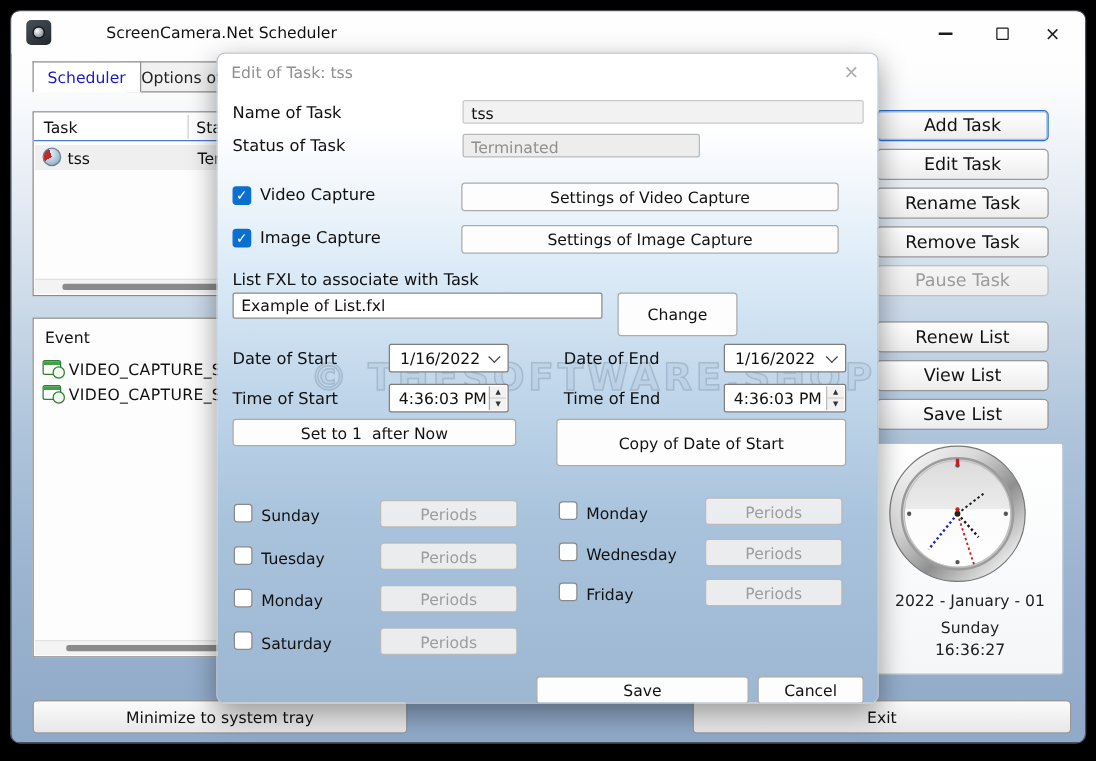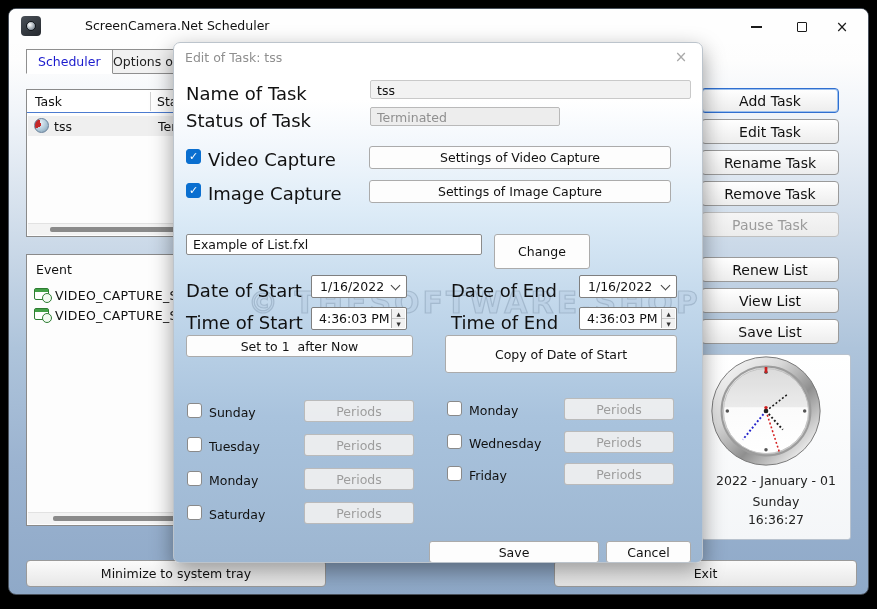--- a/index.html
+++ b/index.html
@@ -76,21 +76,21 @@
              display:flex; align-items:center; justify-content:center; }
 
   
   #dialog { position:absolute; left:173px; top:42px; width:530px; height:521px;
             border-radius:7px; border:1px solid #bcc4cc; box-shadow:0 8px 22px rgba(0,0,0,0.40);
             background:linear-gradient(180deg,#ffffff 0%,#ffffff 11%,#f2f7fc 20%,#dcebf7 33%,
                        #c0d6ea 52%,#a9c3dd 72%,#9db6d1 100%); overflow:hidden; }
   .dtitle { position:absolute; left:11px; top:7px; font-size:12.5px; color:#8f8f8f; }
   .dclose { position:absolute; right:10px; top:4px; width:22px; height:20px; display:flex;
             align-items:center; justify-content:center; font-size:15px; color:#a9a9a9; }
-  .dlabel { position:absolute; font-size:18px; color:#111; white-space:nowrap; }
+  .dlabel { position:absolute; font-size:13px; color:#111; white-space:nowrap; }
   .dinput { position:absolute; background:#f2f2f2; border:1px solid #c9c9c9; border-radius:2px;
             font-size:12.5px; color:#111; padding:2px 6px 0 6px; }
   .dinput.disabled { color:#8f8f8f; background:#ededed; border-color:#b9b9b9; }
   .dinput.white { background:#ffffff; border-color:#8b8b8b; }
   .btn { position:absolute; background:#fdfdfd; border:1px solid #ababab; border-radius:3px;
          font-size:12.5px; color:#111; display:flex; align-items:center; justify-content:center;
          white-space:pre; }
   .btn.disabled { background:rgba(240,240,240,0.92); border-color:rgba(178,178,178,0.85); color:#9d9d9d; }
   .cb { position:absolute; width:15px; height:15px; background:#ffffff; border:1px solid #8a8a8a;
         border-radius:3px; display:flex; align-items:center; justify-content:center; }
@@ -244,20 +244,21 @@
     </div>
     <div class="dlabel" style="left:34px; top:106px;">Video Capture</div>
     <div class="btn" style="left:195px; top:103px; width:302px; height:23px;">Settings of Video Capture</div>
 
     <div class="cb checked" style="left:12px; top:140px;">
       <span>✓</span>
     </div>
     <div class="dlabel" style="left:34px; top:140px;">Image Capture</div>
     <div class="btn" style="left:195px; top:137px; width:302px; height:23px;">Settings of Image Capture</div>
 
+    <div class="dlabel" style="left:12px; top:174px;">List FXL to associate with Task</div>
     <div class="dinput white" style="left:12px; top:191px; width:296px; height:21px;">Example of List.fxl</div>
     <div class="btn" style="left:320px; top:191px; width:96px; height:35px;">Change</div>
 
     <div class="dlabel" style="left:12px; top:237px;">Date of Start</div>
     <div class="combo" style="left:137px; top:232px; width:96px; height:23px;">
       <span class="val">1/16/2022</span>
       <span class="chev"></span>
     </div>
     <div class="dlabel" style="left:277px; top:237px;">Date of End</div>
     <div class="combo" style="left:405px; top:232px; width:98px; height:23px;">

